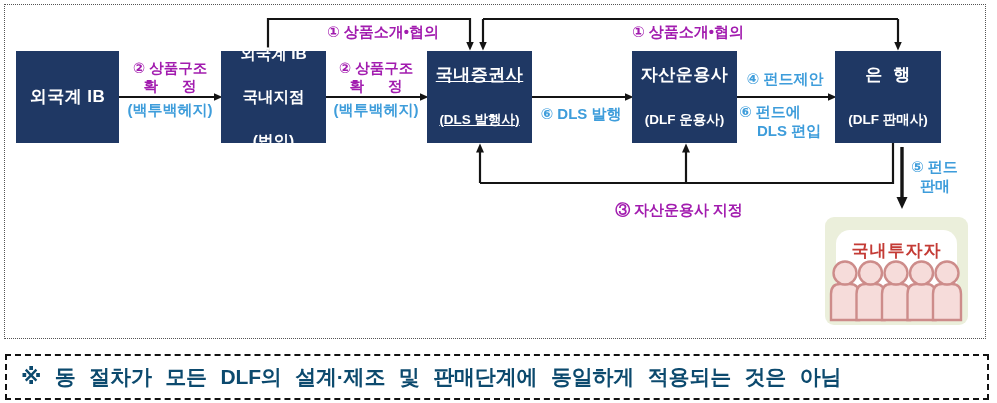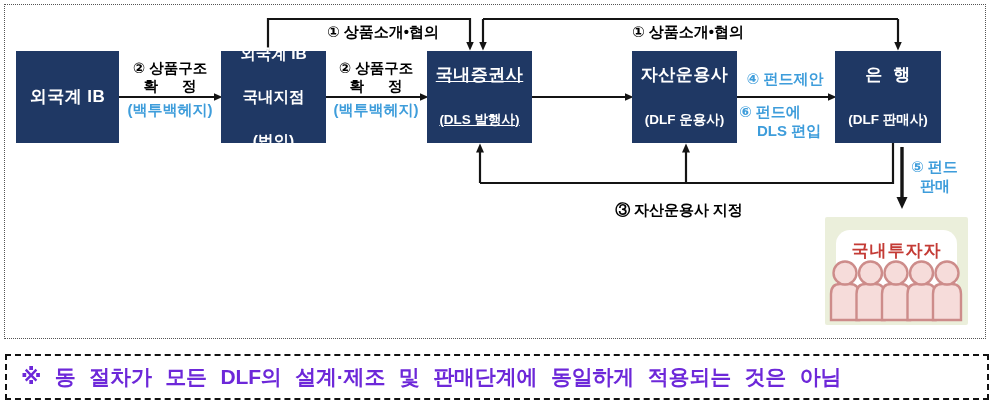--- a/index.html
+++ b/index.html
@@ -15,40 +15,40 @@
         display:flex;flex-direction:column;align-items:center;justify-content:center;
         text-align:center;font-weight:700;z-index:2;gap:24px;}
   .box-main{font-size:17px;letter-spacing:.5px;line-height:1.2;white-space:pre;}
   .box-sub{font-size:13.5px;letter-spacing:0;margin-top:1px;white-space:pre;text-align:right;}
   .box-line{font-size:15.5px;line-height:1.25;white-space:pre;}
 
   
   .wires{position:absolute;left:0;top:0;z-index:1;}
 
   
-  .lab{position:absolute;font-weight:700;color:#000000;white-space:pre;z-index:3;}
+  .lab{position:absolute;font-weight:700;color:#a21caf;white-space:pre;z-index:3;}
   .lab.center{text-align:center;}
   .blue{color:#3E9DDB;}
   .sz14{font-size:14.5px;}
   .sz15{font-size:15px;}
 
   
   .investors{position:absolute;left:825px;top:217px;width:143px;height:108px;
-             background:#EBEFDB;border-radius:2px;z-index:2;}
+             background:#EBEFDB;border-radius:9px;z-index:2;}
   .inv-card{position:absolute;left:11px;top:13px;width:121px;height:72px;
             background:#fff;border-radius:14px;}
   .inv-title{position:absolute;left:0;right:0;top:22px;text-align:center;
              font-weight:700;font-size:17px;letter-spacing:1px;color:#C43B35;}
   .inv-people{position:absolute;left:4px;bottom:3px;}
 
   
   .note{position:absolute;left:5px;top:354px;width:984px;height:46px;
         border:2px dashed #111;box-sizing:border-box;background:#fff;
         display:flex;align-items:center;padding-left:14px;}
-  .note-text{font-weight:700;font-size:21px;color:#6d28d9;word-spacing:8px;letter-spacing:-0.2px;}
+  .note-text{font-weight:700;font-size:21px;color:#0c4a6e;word-spacing:8px;letter-spacing:-0.2px;}
 </style>
 </head>
 <body>
 
 <div class="canvas">
 
   <div class="frame"></div>
 
   <svg class="wires" width="997" height="350">
     <defs>
@@ -109,20 +109,21 @@
   <div class="lab center sz15" style="left:603px;top:23px;width:170px;">① 상품소개•협의</div>
 
   <div class="lab center sz14" style="left:115px;top:59px;width:110px;">② 상품구조</div>
   <div class="lab center sz14" style="left:115px;top:77px;width:110px;">확      정</div>
   <div class="lab center sz15 blue" style="left:112px;top:101px;width:116px;">(백투백헤지)</div>
 
   <div class="lab center sz14" style="left:321px;top:59px;width:110px;">② 상품구조</div>
   <div class="lab center sz14" style="left:321px;top:77px;width:110px;">확      정</div>
   <div class="lab center sz15 blue" style="left:318px;top:101px;width:116px;">(백투백헤지)</div>
 
+  <div class="lab center sz15 blue" style="left:527px;top:105px;width:108px;">⑥ DLS 발행</div>
 
   <div class="lab center sz15 blue" style="left:737px;top:70px;width:96px;text-align:center;">④ 펀드제안</div>
   <div class="lab sz15 blue" style="left:739px;top:103px;">⑥ 펀드에</div>
   <div class="lab sz15 blue" style="left:757px;top:122px;">DLS 편입</div>
 
   <div class="lab center sz15" style="left:579px;top:201px;width:200px;font-family:Liberation Serif, serif;">③ 자산운용사 지정</div>
 
   <div class="lab sz15 blue" style="left:911px;top:158px;">⑤ 펀드</div>
   <div class="lab sz15 blue" style="left:920px;top:177px;">판매</div>
 

